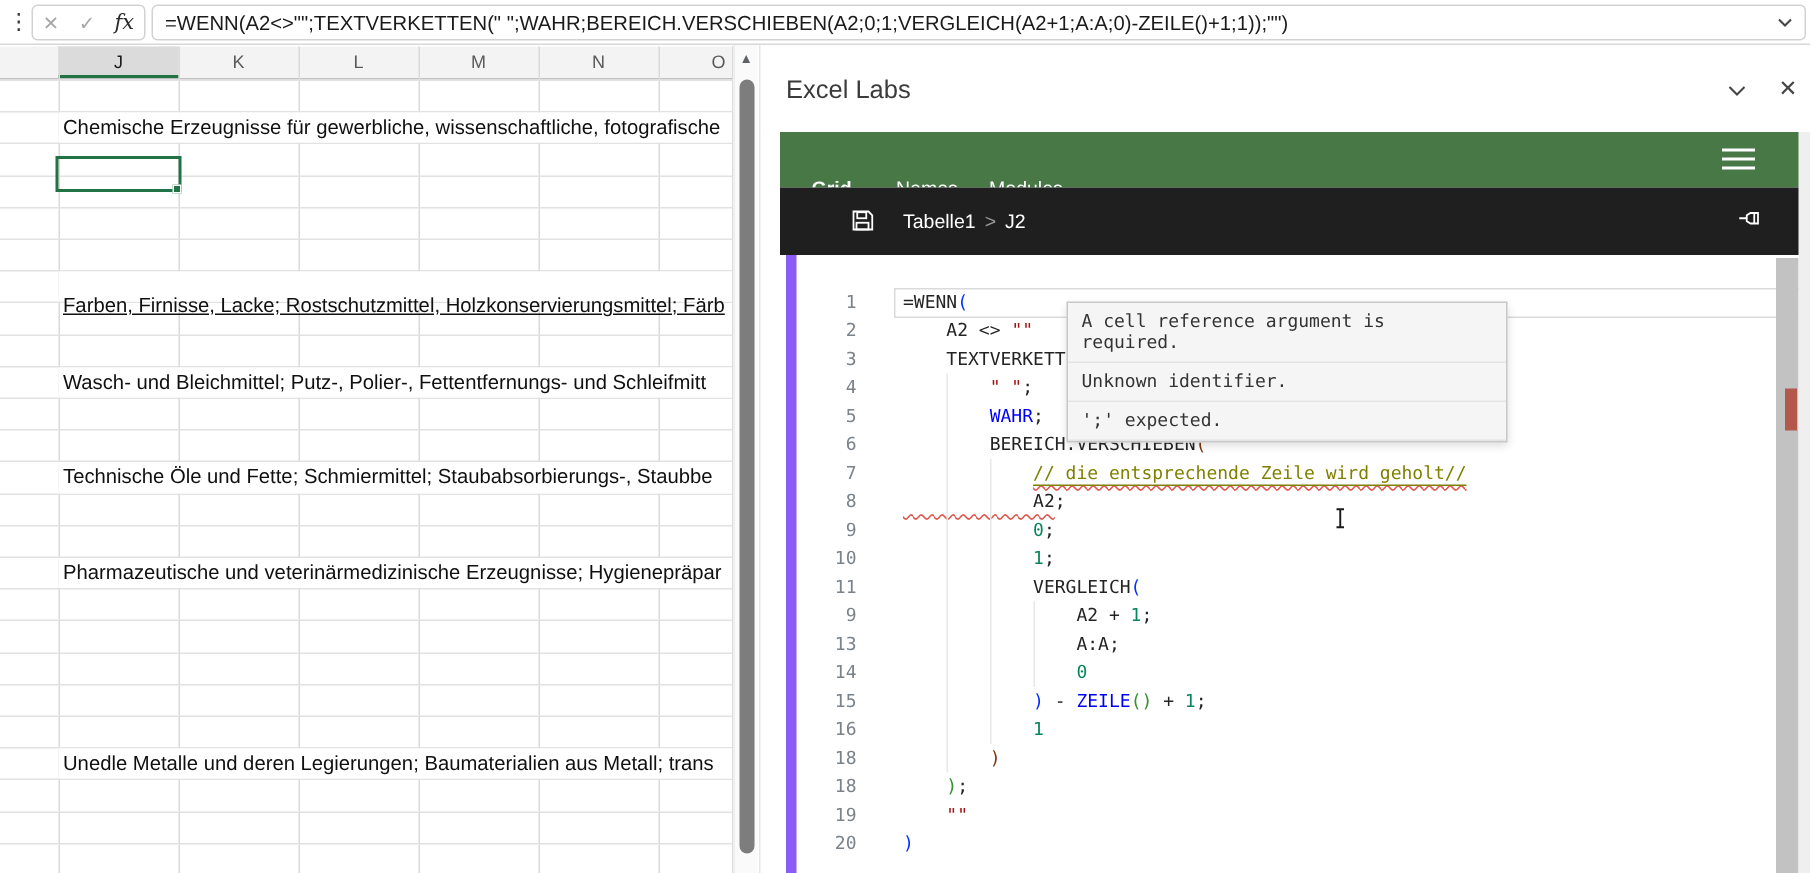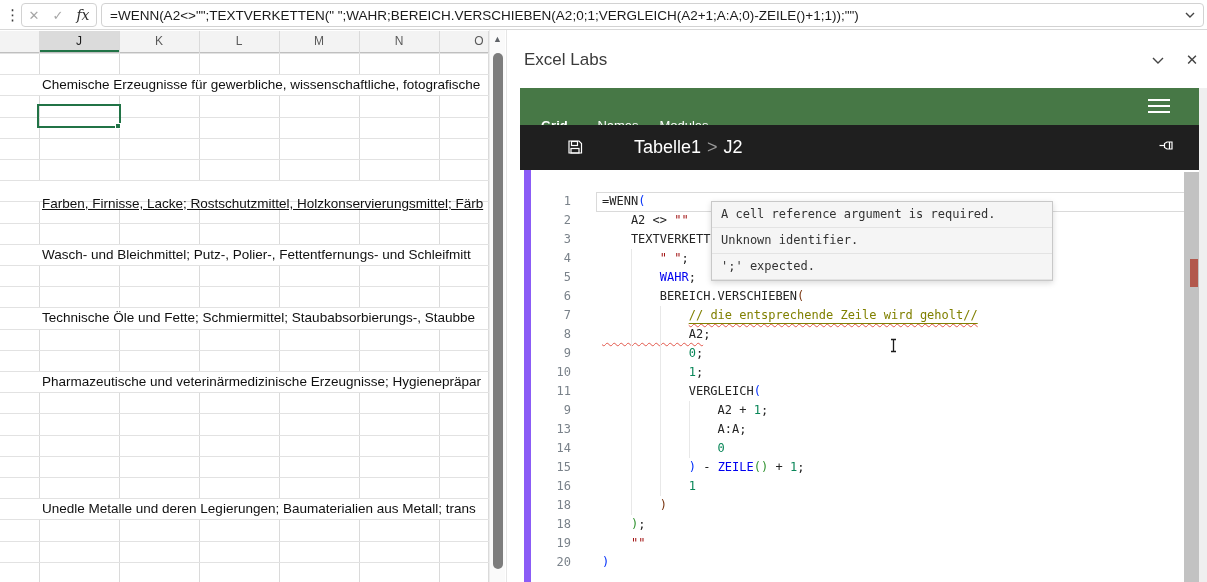--- a/index.html
+++ b/index.html
@@ -37,36 +37,36 @@
   #panel-collapse { position:absolute; left:644px; top:26px; width:14px; height:10px; color:#444; }
   #panel-close { position:absolute; left:677px; top:21px; width:16px; height:18px; color:#444; font-size:15px; line-height:18px; text-align:center; }
   #tabbar { position:absolute; left:13px; top:58px; width:680px; height:37px; background:#477846; }
   .tab { position:absolute; top:0; height:37px; line-height:37px; color:#fff; font-size:13px;margin-top:19px; }
   .tab.active { font-weight:bold; }
   .tab-underline { position:absolute; bottom:0; left:0; height:3px; background:#fff; }
   #hamburger { position:absolute; left:628px; top:11px; width:22px; height:14px; }
   #hamburger div { height:2px; background:#fff; margin-bottom:4px; }
   #blackbar { position:absolute; left:13px; top:95px; width:680px; height:45px; background:#1f1f1f; }
   #save-icon { position:absolute; left:47px; top:14px; }
-  #breadcrumb { position:absolute; left:82px; top:0; height:45px; line-height:45px; font-size:18px; color:#fff;margin-left:32px; }
+  #breadcrumb { position:absolute; left:82px; top:0; height:45px; line-height:45px; font-size:13px; color:#fff; }
   #breadcrumb .sep { color:#9a9a9a; padding:0 6px; }
   #pin-icon { position:absolute; left:638px; top:14px; }
   
   #editor { position:absolute; left:17px; top:140px; width:676px; height:412px; background:#fff; border-left:7px solid #8b5cf6; }
   .ed-line { position:absolute; left:0; height:19px; line-height:19px; font-family:"DejaVu Sans Mono", monospace; font-size:12px; white-space:pre; }
   .ed-line .ln { display:inline-block; width:40px; text-align:right; color:#7a828a; vertical-align:top; }
   .ed-line .code { position:relative; display:inline-block; padding-left:31px; vertical-align:top; }
   .guide { position:absolute; top:0; width:1px; height:19px; background:#e8e8e8; }
   .t { color:#242424; } .s { color:#a31515; } .k { color:#0000f0; } .n { color:#098658; }
   .b1 { color:#0431fa; } .b2 { color:#319331; } .b3 { color:#7b3814; }
   .c { color:#808000; text-decoration:underline; text-decoration-thickness:1px; text-underline-offset:4px; }
   .sqw { text-decoration-line:underline; text-decoration-style:wavy; text-decoration-color:#e2574b; text-decoration-thickness:1px; text-underline-offset:4px; text-decoration-skip-ink:none; }
   #curline { position:absolute; left:65px; top:22px; width:608px; height:20px; border:1px solid #dadada; }
   
-  #tooltip { position:absolute; left:180px; top:31px; width:342px; background:#f5f5f5; border:1px solid #c8c8c8; box-shadow:0 2px 6px rgba(0,0,0,.15); z-index:5; }
+  #tooltip { position:absolute; left:180px; top:31px; width:294px; background:#f5f5f5; border:1px solid #c8c8c8; box-shadow:0 2px 6px rgba(0,0,0,.15); z-index:5; }
   .tip-row { padding:5px 9px 6px 9px; font-family:"DejaVu Sans Mono", monospace; font-size:12px; color:#333; border-bottom:1px solid #e3e3e3; }
   #tip-footer { background:#ececec; padding:3px 9px 4px 9px; font-size:11.5px; }
   #tip-link { color:#0066bf; margin-right:16px; }
   #tip-nofix { color:#5a5a5a; }
   
   #ibeam { position:absolute; left:358px; top:168px; z-index:6; }
   
   #escroll { position:absolute; left:1184px; top:172px; width:15px; height:410px; background:#c2c2c2; }
   #escroll-marker { position:absolute; left:6px; top:87px; width:8px; height:28px; background:#b2584c; }
   #right-strip { position:absolute; left:1199px; top:88px; width:8px; height:494px; background:#efefef; }

